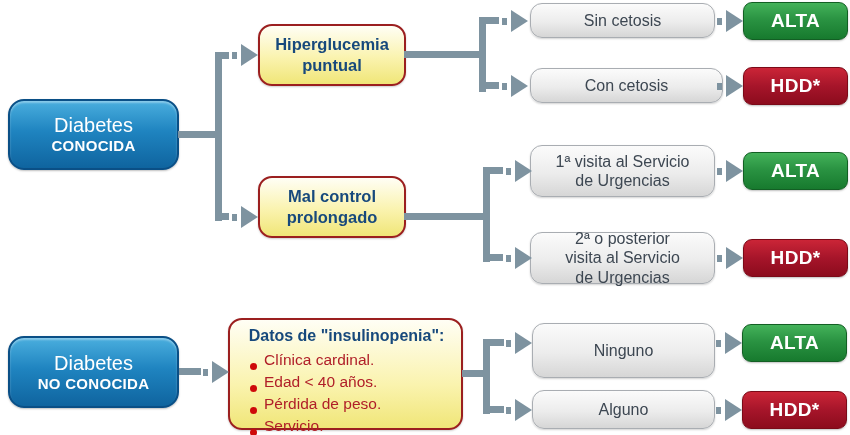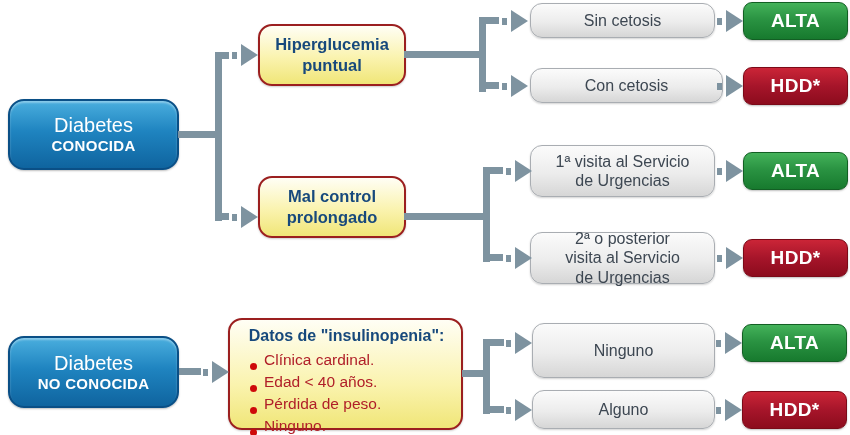--- a/index.html
+++ b/index.html
@@ -76,21 +76,21 @@
     <div class="row">
       <span class="dot"></span>
       <span class="itm">Edad &lt; 40 años.</span>
     </div>
     <div class="row">
       <span class="dot"></span>
       <span class="itm">Pérdida de peso.</span>
     </div>
     <div class="row">
       <span class="dot"></span>
-      <span class="itm">Ninguno.</span>
+      <span class="itm">Servicio.</span>
     </div>
   </div>
 
   <div class="node gray" style="left:530px;top:3px;width:185px;height:35px">Sin cetosis</div>
   <div class="node gray" style="left:530px;top:68px;width:193px;height:35px">Con cetosis</div>
   <div class="node gray" style="left:530px;top:145px;width:185px;height:52px">1ª visita al Servicio de Urgencias</div>
   <div class="node gray" style="left:530px;top:232px;width:185px;height:52px">2ª o posterior visita al Servicio de Urgencias</div>
   <div class="node gray" style="left:532px;top:323px;width:183px;height:55px">Ninguno</div>
   <div class="node gray" style="left:532px;top:390px;width:183px;height:39px">Alguno</div>
 

